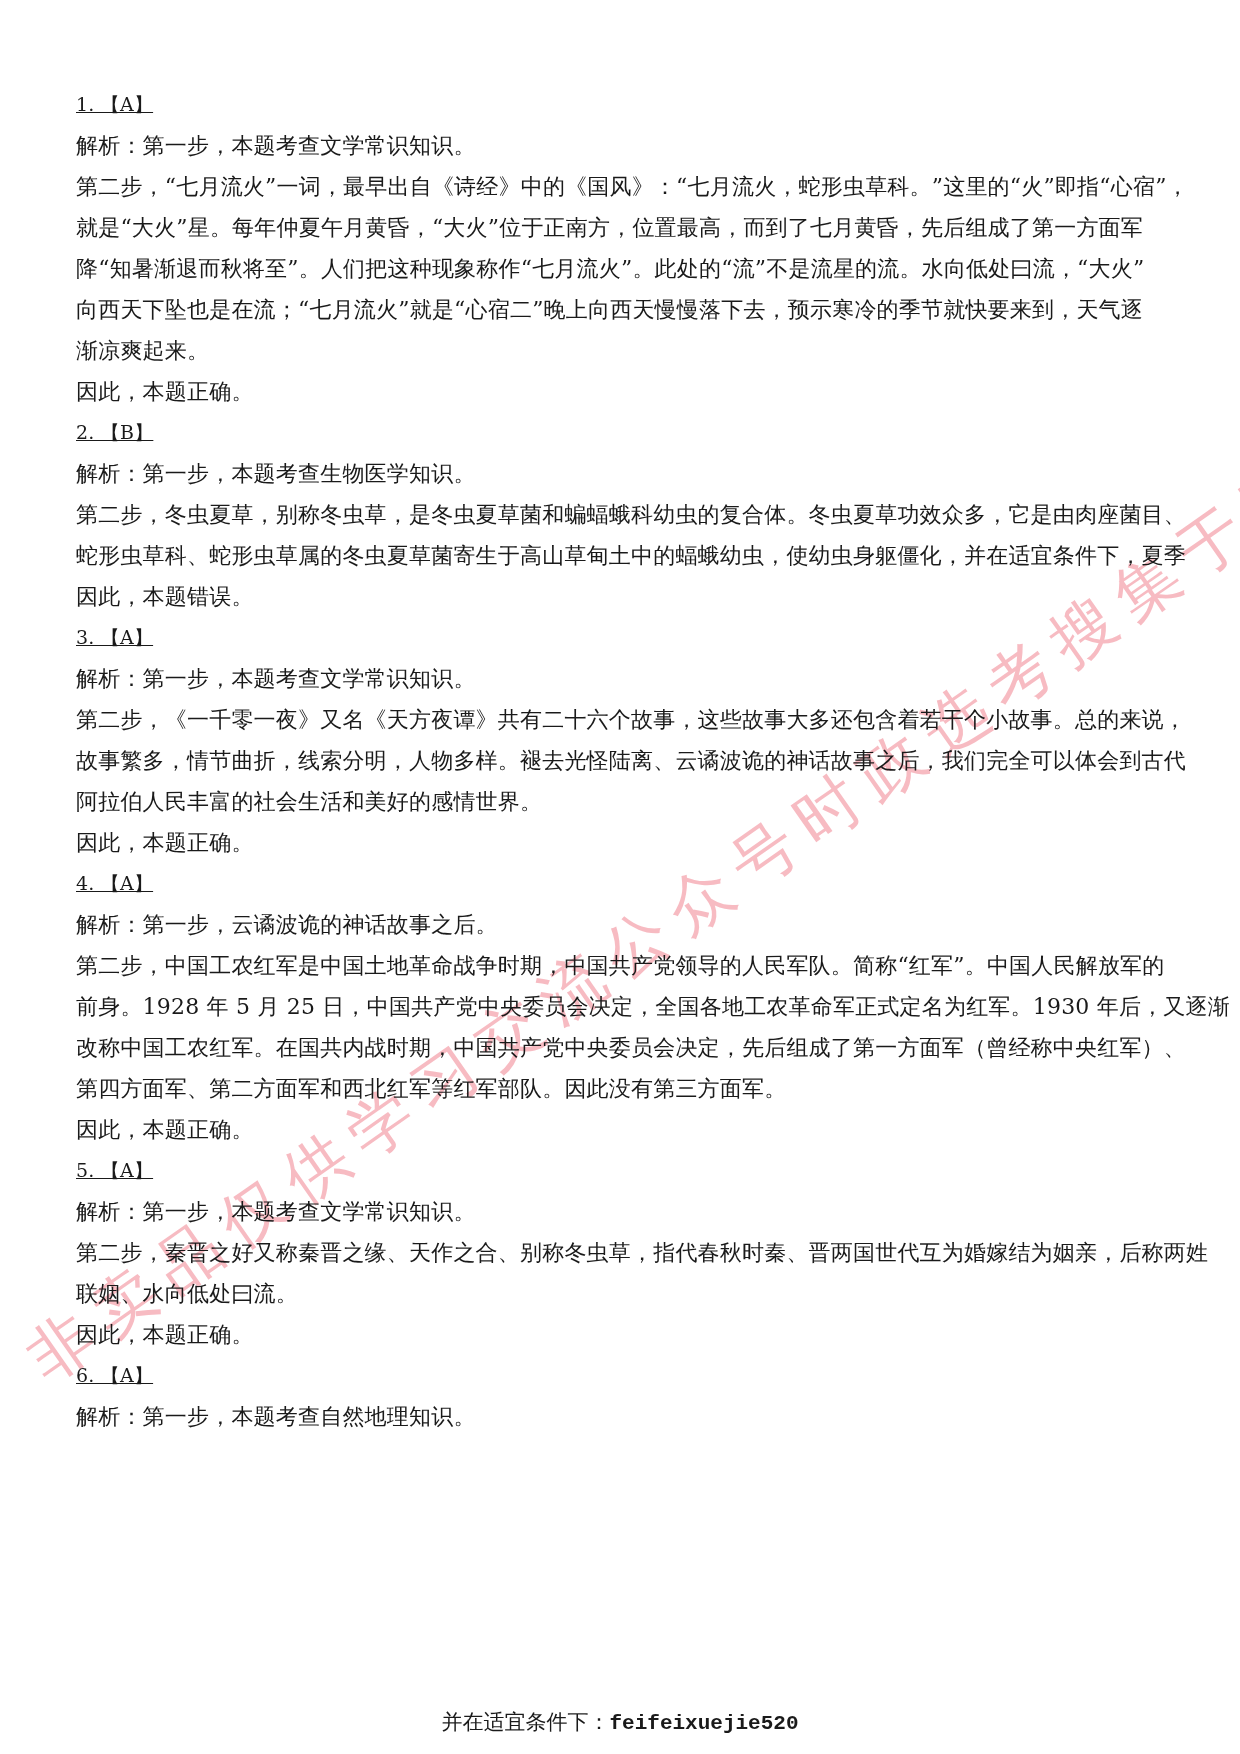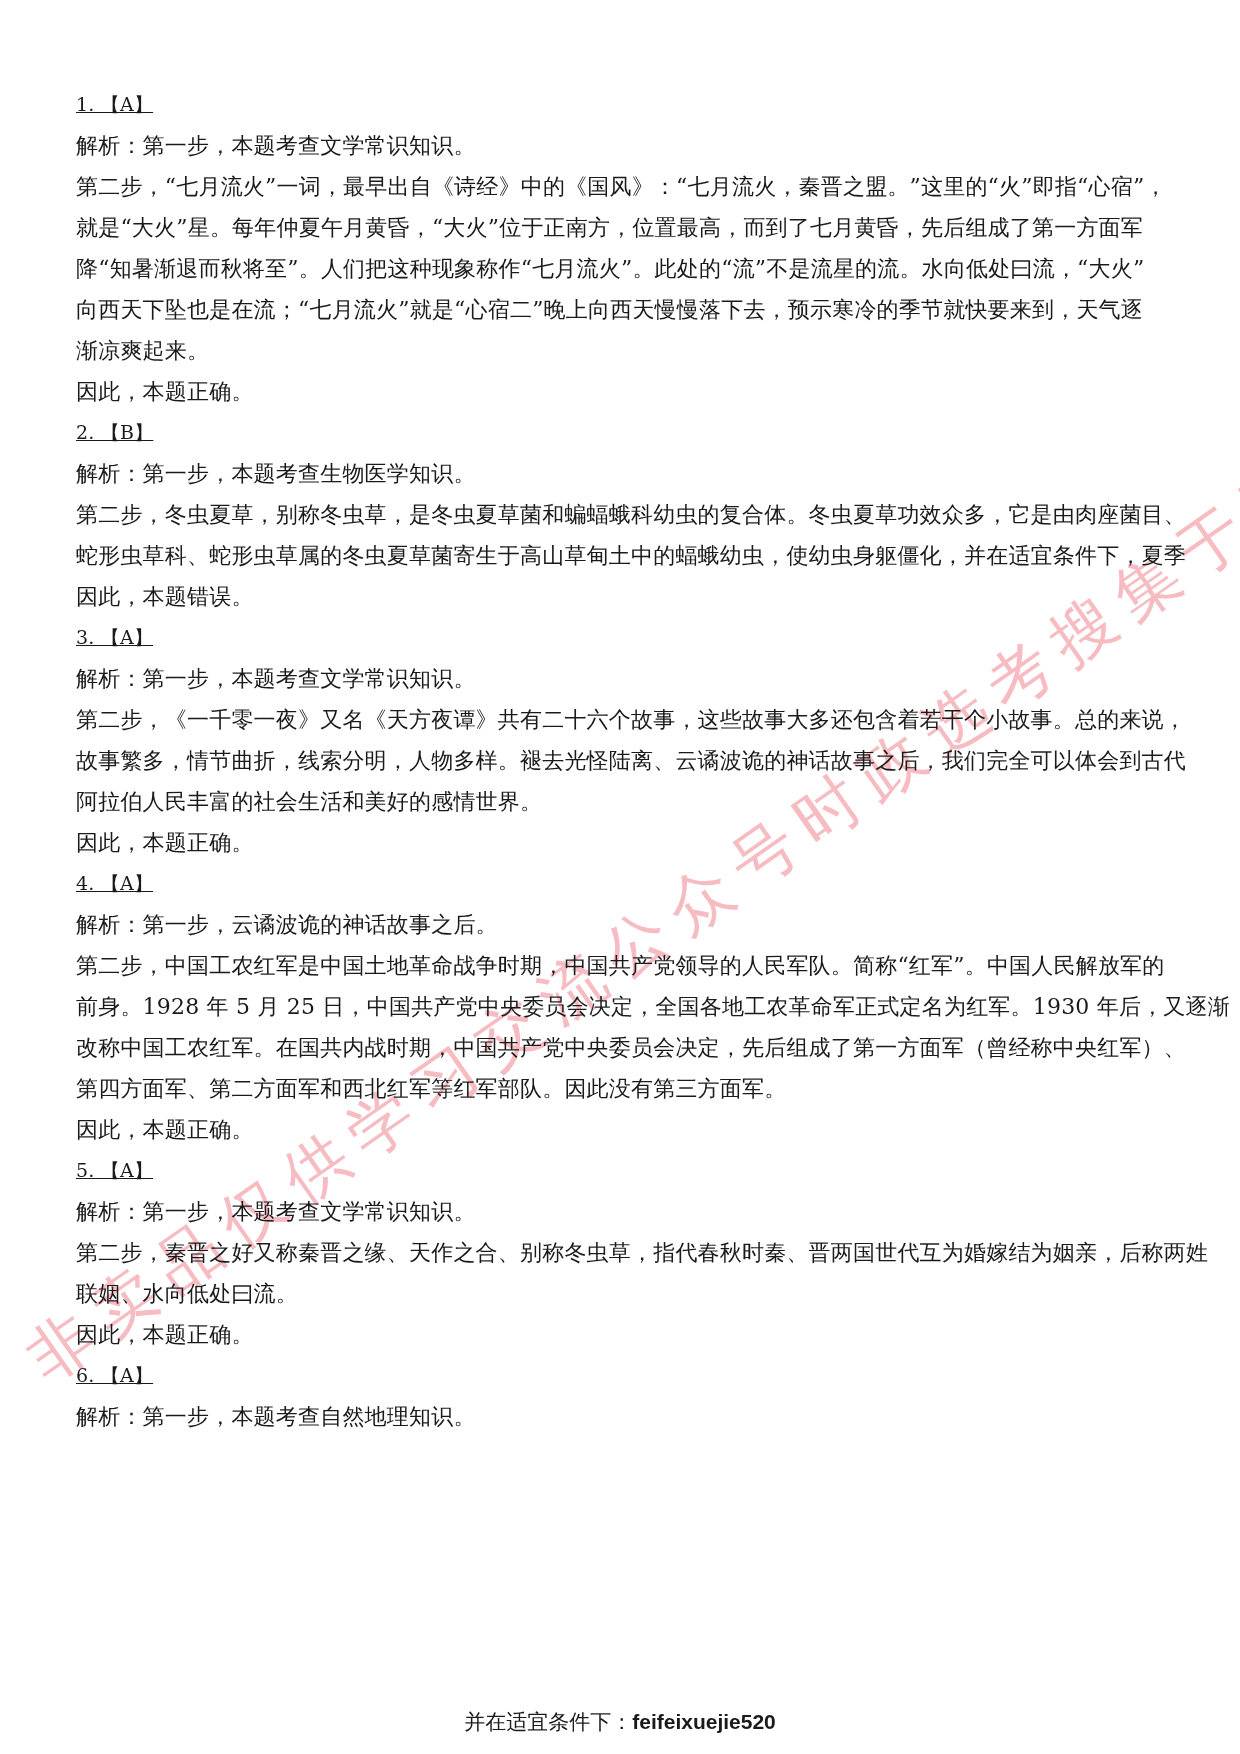--- a/index.html
+++ b/index.html
@@ -3,35 +3,35 @@
 <meta charset="utf-8">
 <style>
   html, body { margin: 0; padding: 0; background: #ffffff; }
   body { width: 1240px; height: 1754px; position: relative; overflow: hidden;
          font-family: "DejaVu Serif", "Liberation Serif", serif; color: #1a1a1a; }
   .page { position: absolute; left: 76px; top: 84px; width: 1100px; }
   .line { font-size: 22px; line-height: 41px; height: 41px; white-space: nowrap; letter-spacing: 0.2px; }
   .qhead { font-size: 19px; text-decoration: underline; }
   .footer { position: absolute; left: 0; width: 1240px; top: 1708px; text-align: center; font-size: 21px; }
   .footer .cn { font-family: "DejaVu Serif", serif; }
-  .footer .id { font-family: Liberation Sans, sans-serif; font-weight: bold; margin-top: 20px; }
+  .footer .id { font-family: Liberation Mono, monospace; font-weight: bold; margin-top: 20px; }
   .wm { position: absolute; left: 10px; top: 1330px; transform-origin: 0 0; transform: rotate(-35deg);
         font-size: 64px; color: rgba(232, 60, 80, 0.35); white-space: nowrap; letter-spacing: 14px;
         font-family: "DejaVu Serif", serif; pointer-events: none; }
 </style>
 </head>
 <body>
 
 <div class="wm">非卖品仅供学习交流公众号时政选考搜集于网络</div>
 
 <div class="page">
   <div>
     <div class="line qhead">1. 【A】</div>
     <div class="line">解析：第一步，本题考查文学常识知识。</div>
-    <div class="line">第二步，“七月流火”一词，最早出自《诗经》中的《国风》：“七月流火，秦晋之盟。”这里的“火”即指“心宿”，</div>
+    <div class="line">第二步，“七月流火”一词，最早出自《诗经》中的《国风》：“七月流火，蛇形虫草科。”这里的“火”即指“心宿”，</div>
     <div class="line">就是“大火”星。每年仲夏午月黄昏，“大火”位于正南方，位置最高，而到了七月黄昏，先后组成了第一方面军</div>
     <div class="line">降“知暑渐退而秋将至”。人们把这种现象称作“七月流火”。此处的“流”不是流星的流。水向低处曰流，“大火”</div>
     <div class="line">向西天下坠也是在流；“七月流火”就是“心宿二”晚上向西天慢慢落下去，预示寒冷的季节就快要来到，天气逐</div>
     <div class="line">渐凉爽起来。</div>
     <div class="line">因此，本题正确。</div>
   </div>
   <div>
     <div class="line qhead">2. 【B】</div>
     <div class="line">解析：第一步，本题考查生物医学知识。</div>
     <div class="line">第二步，冬虫夏草，别称冬虫草，是冬虫夏草菌和蝙蝠蛾科幼虫的复合体。冬虫夏草功效众多，它是由肉座菌目、</div>

